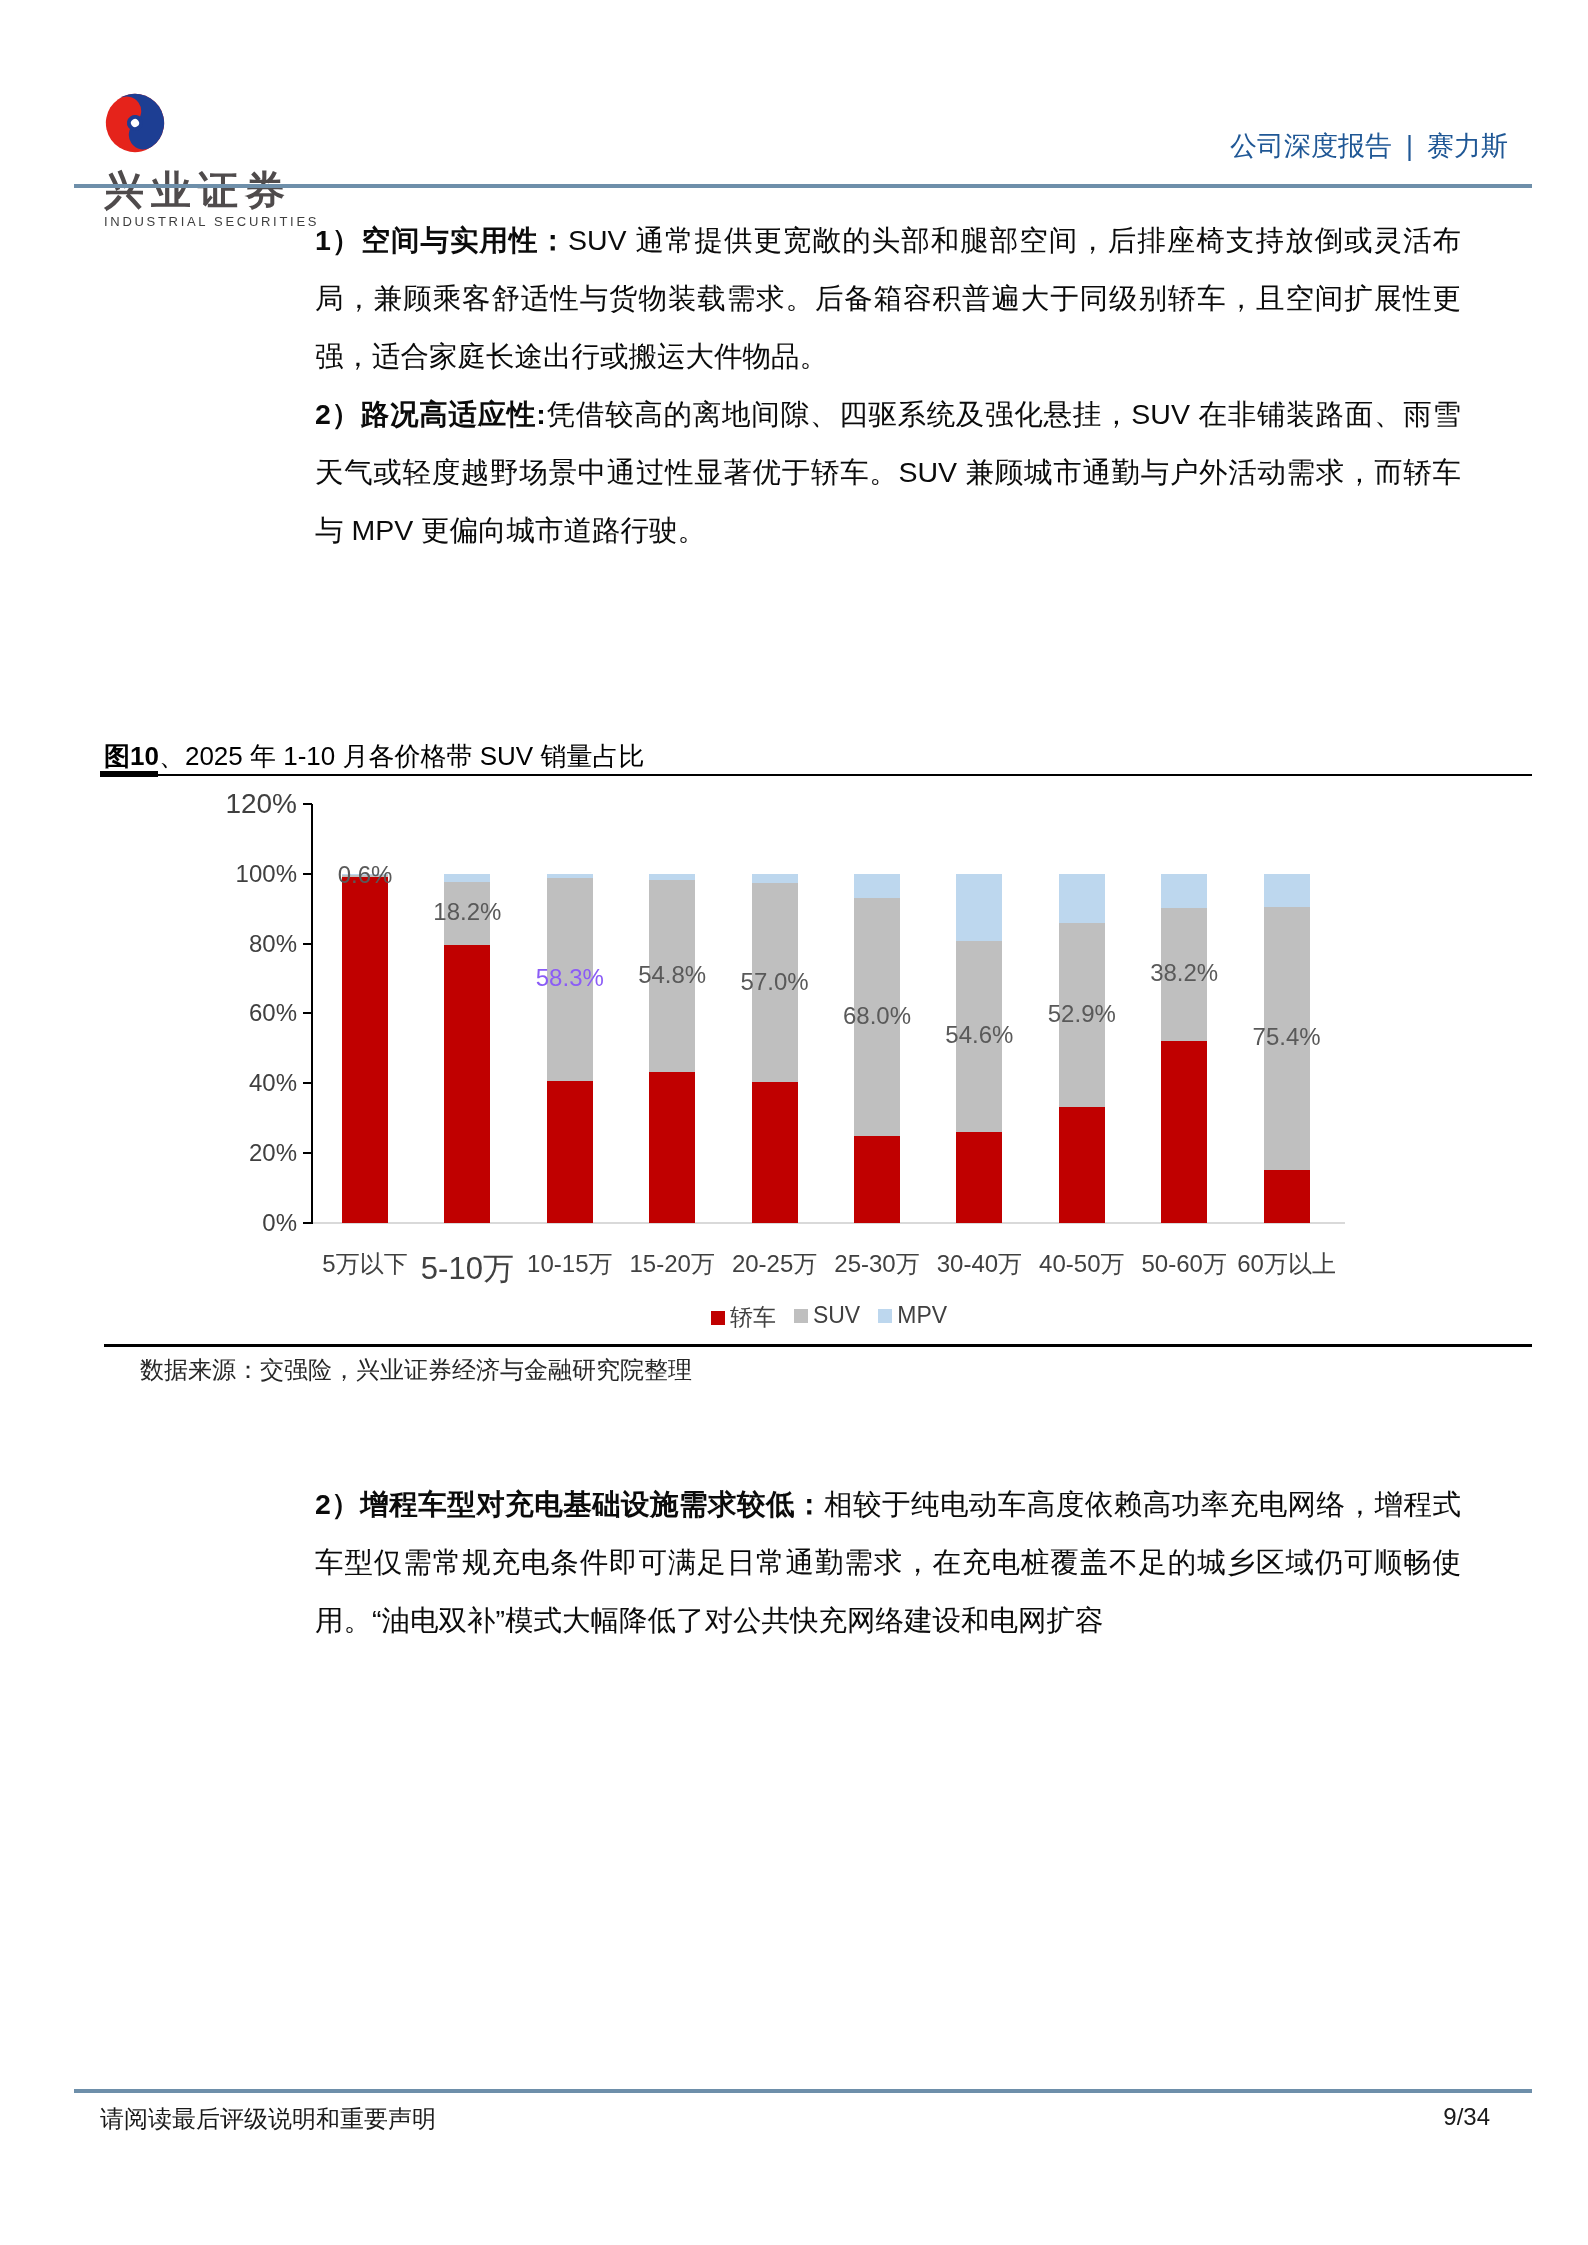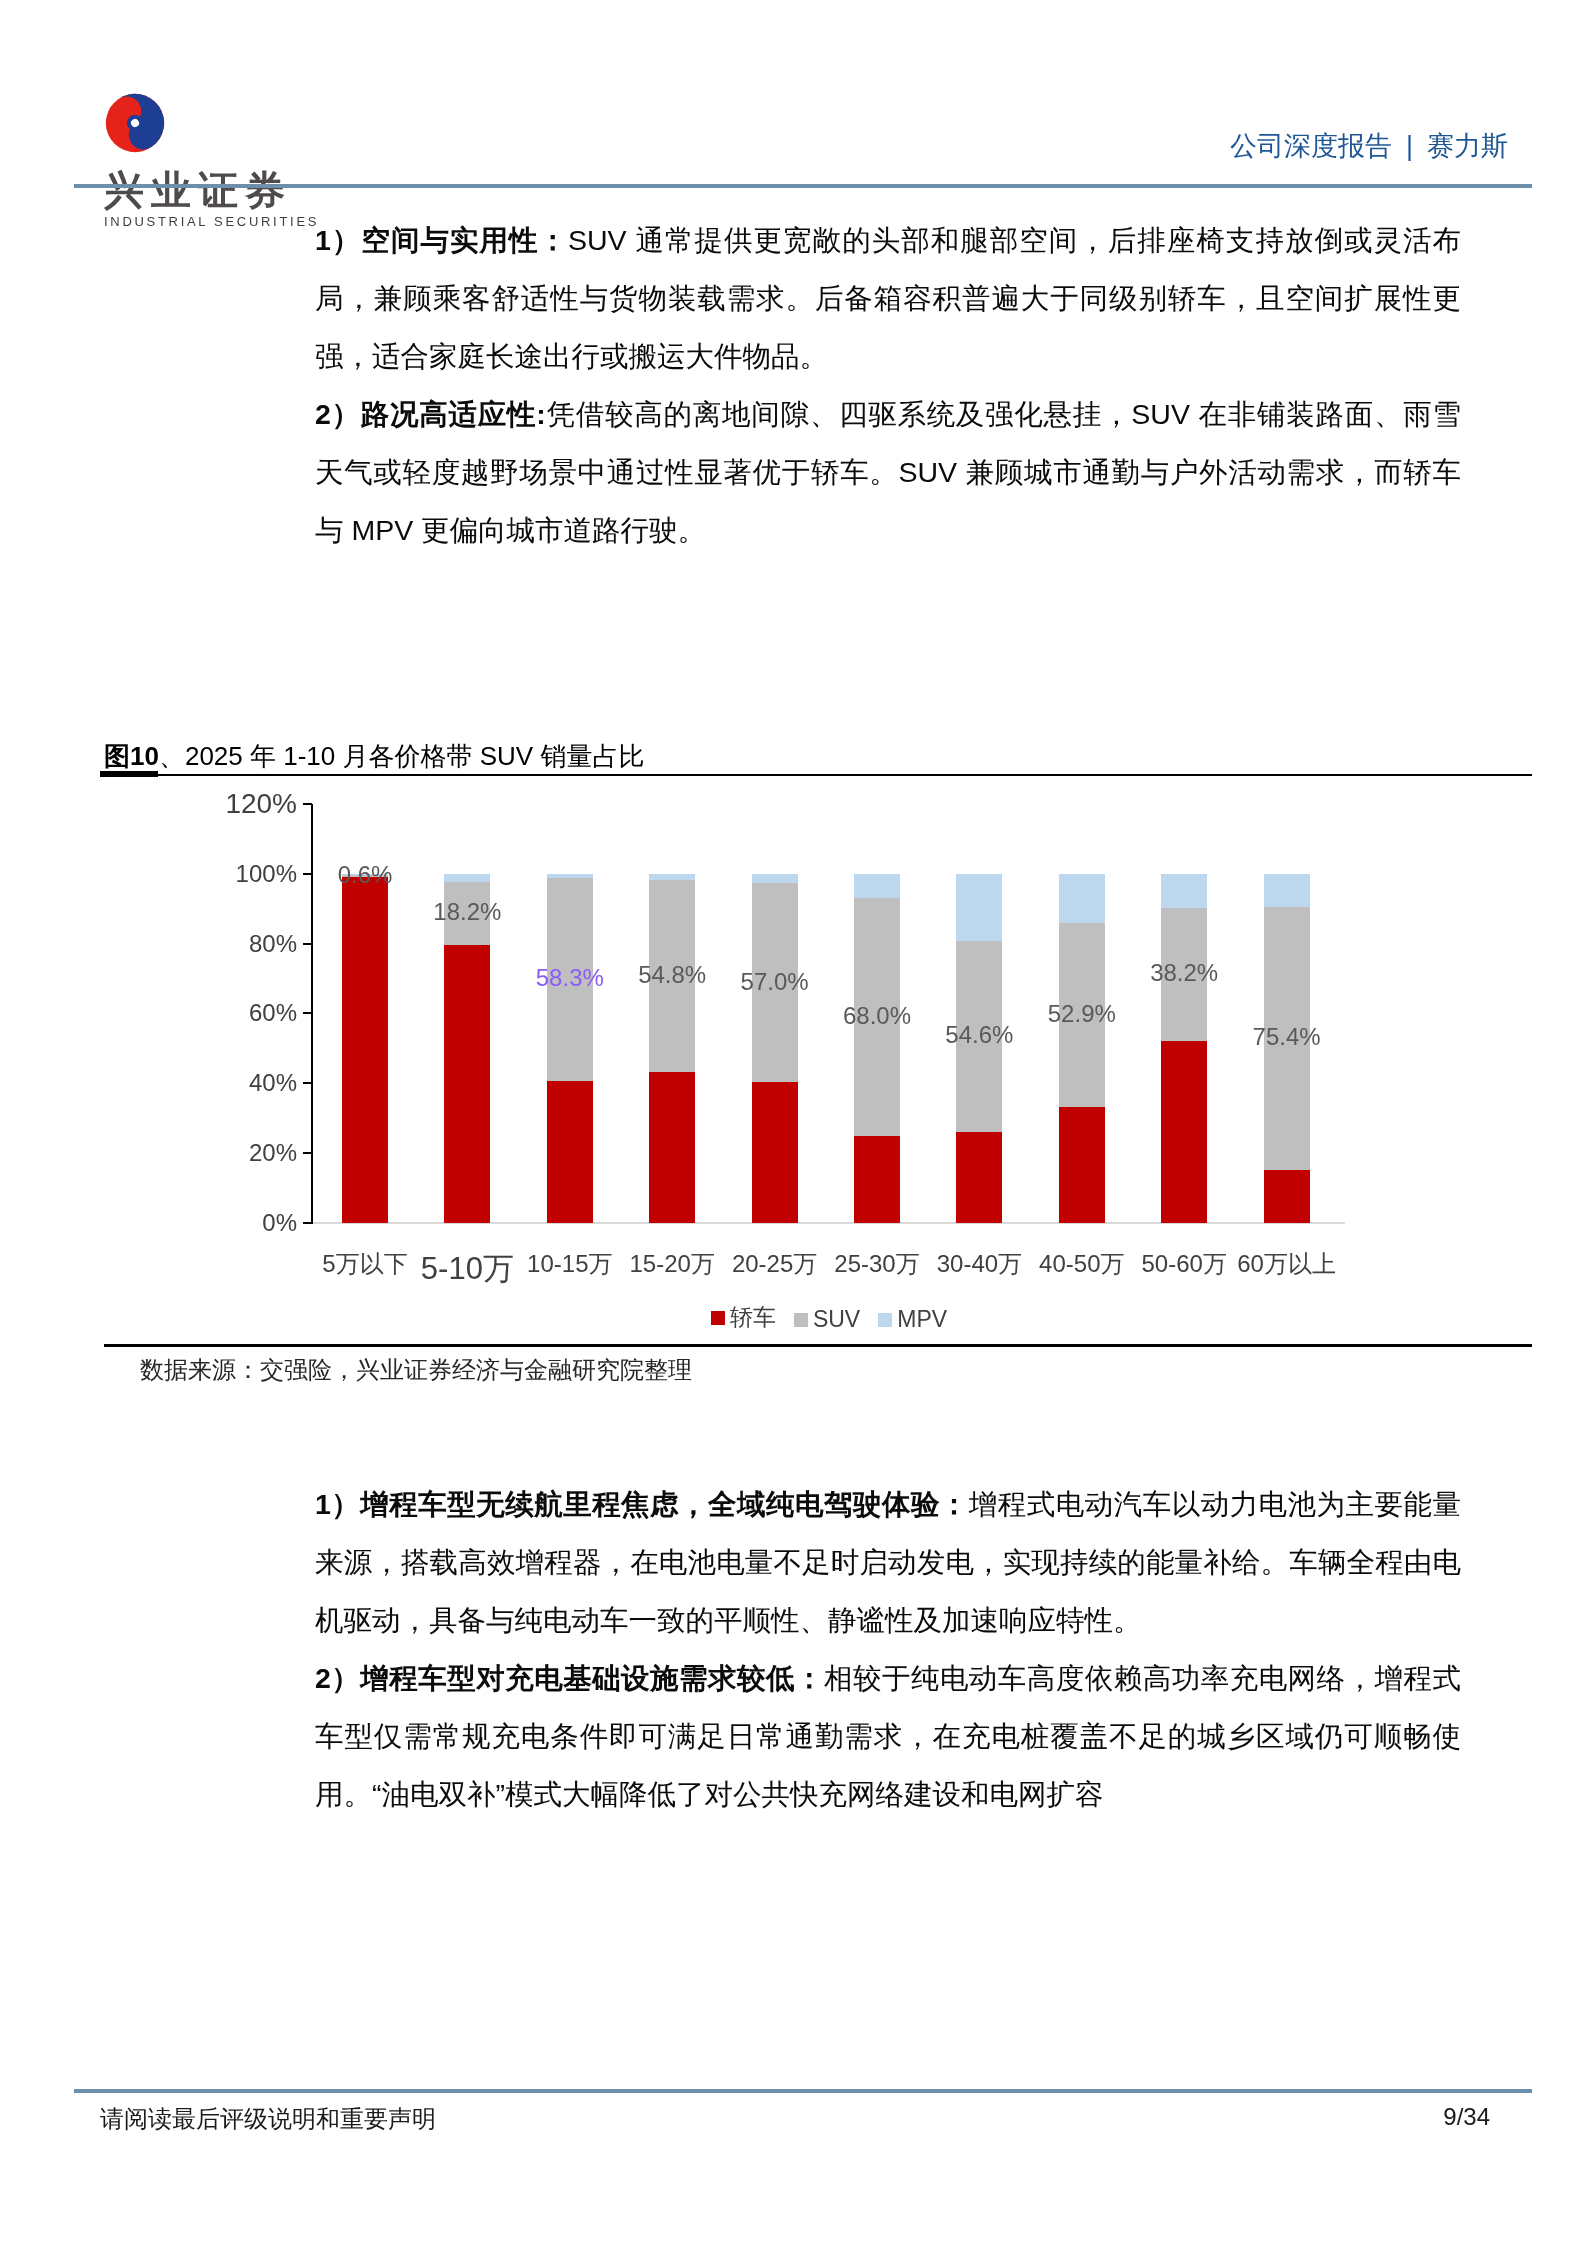--- a/index.html
+++ b/index.html
@@ -134,41 +134,40 @@
       <div style="position: absolute; left: 1161.2px; top: 251.082px; width: 46px; height: 181.918px; background: rgb(192, 0, 0);"></div>
       <div style="position: absolute; left: 1161.2px; top: 117.699px; width: 46px; height: 133.383px; background: rgb(191, 191, 191);"></div>
       <div style="position: absolute; left: 1161.2px; top: 83.83px; width: 46px; height: 33.8695px; background: rgb(189, 215, 238);"></div>
       <div style="position: absolute; left: 1133px; top: 458px; width: 102.4px; text-align: center; font-size: 24px; color: rgb(64, 64, 64); white-space: nowrap;">50-60万</div>
       <div style="position: absolute; left: 1122.2px; top: 169.391px; width: 124px; text-align: center; font-size: 24px; color: rgb(89, 89, 89); white-space: nowrap;">38.2%</div>
       <div style="position: absolute; left: 1263.6px; top: 379.926px; width: 46px; height: 53.0738px; background: rgb(192, 0, 0);"></div>
       <div style="position: absolute; left: 1263.6px; top: 116.652px; width: 46px; height: 263.274px; background: rgb(191, 191, 191);"></div>
       <div style="position: absolute; left: 1263.6px; top: 83.83px; width: 46px; height: 32.822px; background: rgb(189, 215, 238);"></div>
       <div style="position: absolute; left: 1235.4px; top: 458px; width: 102.4px; text-align: center; font-size: 24px; color: rgb(64, 64, 64); white-space: nowrap;">60万以上</div>
       <div style="position: absolute; left: 1224.6px; top: 233.289px; width: 124px; text-align: center; font-size: 24px; color: rgb(89, 89, 89); white-space: nowrap;">75.4%</div>
-      <div style="position: absolute; left: 313px; top: 512px; width: 1032px; display: flex; justify-content: center; gap: 18px; align-items: flex-end;">
+      <div style="position: absolute; left: 313px; top: 512px; width: 1032px; display: flex; justify-content: center; gap: 18px; align-items: flex-start;">
         <div style="display: flex; align-items: center; gap: 5px; font-size: 23px; color: rgb(64, 64, 64); white-space: nowrap;">
           <span style="width: 14px; height: 14px; background: rgb(192, 0, 0); display: inline-block;"></span>
           <span>轿车</span>
         </div>
         <div style="display: flex; align-items: center; gap: 5px; font-size: 23px; color: rgb(64, 64, 64); white-space: nowrap;">
           <span style="width: 14px; height: 14px; background: rgb(191, 191, 191); display: inline-block;"></span>
           <span>SUV</span>
         </div>
         <div style="display: flex; align-items: center; gap: 5px; font-size: 23px; color: rgb(64, 64, 64); white-space: nowrap;">
           <span style="width: 14px; height: 14px; background: rgb(189, 215, 238); display: inline-block;"></span>
           <span>MPV</span>
         </div>
       </div>
     </div>
 
   <div class="abs src-divider"></div>
   <div class="abs src-text">数据来源：交强险，兴业证券经济与金融研究院整理</div>
 
   <div id="body2" class="abs body-block">
-    <p><span class="lead">1）增程车型无续航里程焦虑，全域纯电驾驶体验：</span><span>增程式电动汽车以动力电池为主要能量来源，搭载高效增程器，在电池电量不足时启动发电，实现持续的能量补给。车辆全程由电机驱动，具备与纯电动车一致的平顺性、静谧性及加速响应特性。</span></p>
     <p><span class="lead">2）增程车型对充电基础设施需求较低：</span><span>相较于纯电动车高度依赖高功率充电网络，增程式车型仅需常规充电条件即可满足日常通勤需求，在充电桩覆盖不足的城乡区域仍可顺畅使用。“油电双补”模式大幅降低了对公共快充网络建设和电网扩容</span></p>
   </div>
 
   <div class="abs rule-bottom"></div>
   <div class="abs footer-left">请阅读最后评级说明和重要声明</div>
   <div class="abs footer-right">9/34</div>
 
 </div>
 
 </body></html>

